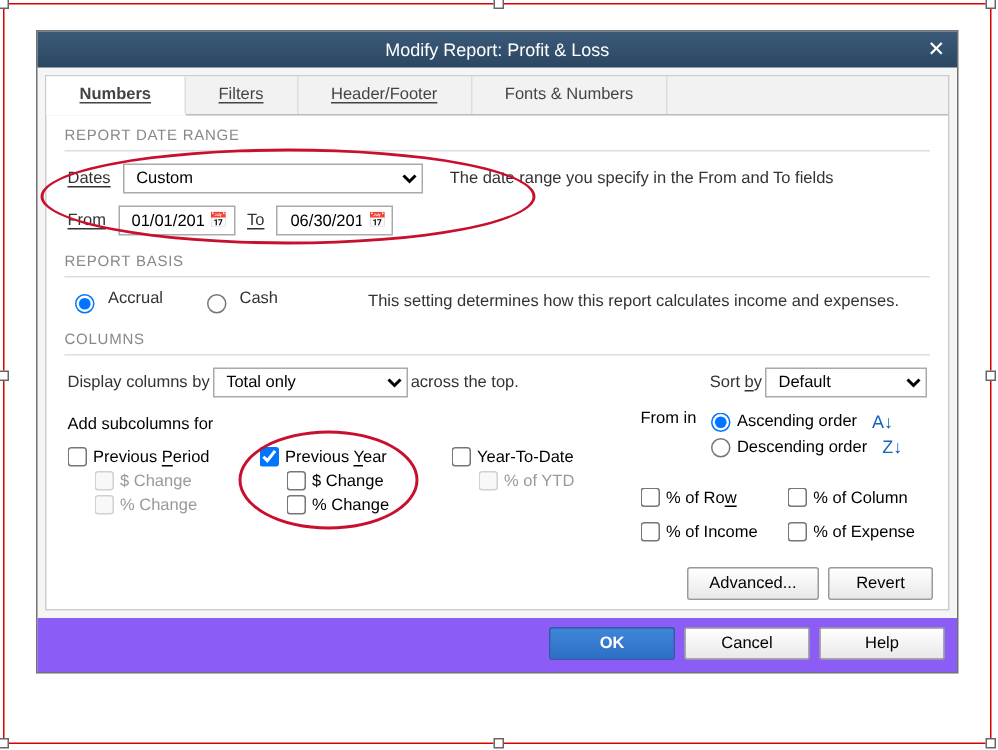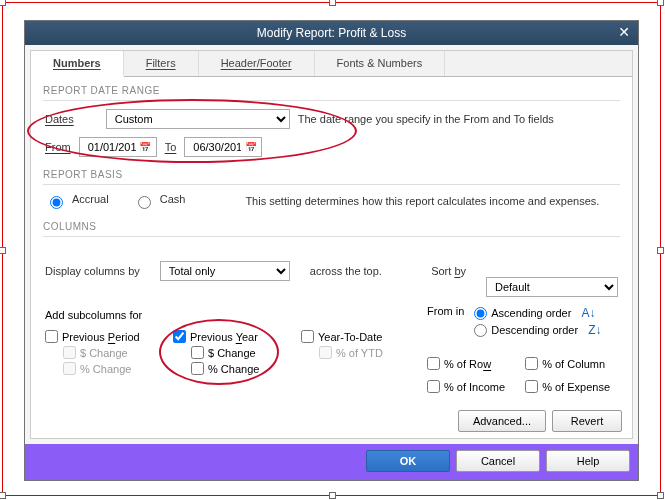--- a/index.html
+++ b/index.html
@@ -10,21 +10,21 @@
   .titlebar .close { position: absolute; right: 8px; top: 3px; font-size: 14px; color: #fff; cursor: pointer; }
   .body { background: #fff; border: 1px solid #ccc; margin: 5px; }
   .tabs { display: flex; border-bottom: 1px solid #bbb; background: #f2f2f2; font-size: 11px; }
   .tab { padding: 6px 22px; border-right: 1px solid #ddd; cursor: pointer; color: #444; }
   .tab.active { background: #fff; font-weight: bold; border-bottom: 2px solid #fff; margin-bottom: -1px; }
   .section-title { font-size: 10px; color: #888; padding: 8px 12px 0 12px; letter-spacing: 0.5px; }
   .hr { border-top: 1px solid #ddd; margin: 4px 12px; }
   .pad { padding: 4px 14px; font-size: 11px; color: #333; }
   .inline { display: inline-flex; align-items: flex-start; gap: 6px; }
   select, input[type=text] { font-size: 11px; border: 1px solid #aaa; padding: 2px 4px; background: #fff; }
-  select.dates { width: 184px; height: 20px; margin-left: 24px; }
+  select.dates { width: 200px; height: 20px; }
   .date-input { width: 78px; height: 20px; display: inline-flex; align-items: center; border: 1px solid #aaa; padding: 0 4px; background: #fff; }
   .date-input input { border: none; width: 56px; outline: none; font-size: 11px; }
   .cal-icon { font-size: 10px; color: #555; }
   .row { display: flex; align-items: center; gap: 8px; }
   .ellipse { position: absolute; border: 2px solid #c8102e; border-radius: 50%; pointer-events: none; }
   .underline { text-decoration: underline; text-underline-offset: 2px; }
   .cols-grid { display: flex; gap: 26px; padding: 2px 14px 8px 14px; font-size: 11px; }
   .cols-left { flex: 1; }
   .cols-right { width: 200px; }
   .chk-row { display: flex; align-items: center; gap: 4px; margin: 3px 0; white-space: nowrap; }
@@ -66,21 +66,21 @@
     </div>
 
     <div class="section-title">REPORT DATE RANGE</div>
     <div class="hr"></div>
     <div class="pad" style="position:relative;">
       <div class="row" style="margin-bottom:8px;">
         <span class="underline">Dates</span>
         <select class="dates">
           <option>Custom</option>
         </select>
-        <span style="margin-left:0;">The date range you specify in the From and To fields</span>
+        <span style="margin-left:10px;">The date range you specify in the From and To fields</span>
       </div>
       <div class="row">
         <span class="underline">From</span>
         <span class="date-input">
           <input type="text" value="01/01/2016" style="">
           <span class="cal-icon">📅</span>
         </span>
         <span class="underline">To</span>
         <span class="date-input">
           <input type="text" value="06/30/2016" style="">
@@ -100,30 +100,30 @@
       <label class="inline">
         <input type="radio" name="basis" style="">
         <span>Cash</span>
       </label>
       <span style="margin-left:36px;">This setting determines how this report calculates income and expenses.</span>
     </div>
 
     <div class="section-title">COLUMNS</div>
     <div class="hr"></div>
 
-    <div class="pad row" style="gap:20px;">
+    <div class="pad row" style="gap:2px;">
       <span>Display columns by</span>
       <select style="width:130px;height:20px;">
         <option>Total only</option>
       </select>
       <span>across the top.</span>
 
       <span style="margin-left:auto;"></span>
       <span>Sort <span class="underline">b</span>y</span>
-      <select style="width:132px;height:20px;margin-top:32px;">
+      <select style="width:108px;height:20px;">
         <option>Default</option>
       </select>
     </div>
 
     <div class="cols-grid">
       <div class="cols-left" style="position:relative;">
         <div style="margin:6px 0 6px 0;">Add subcolumns for</div>
 
         <div style="display:flex; gap:18px;">
 

